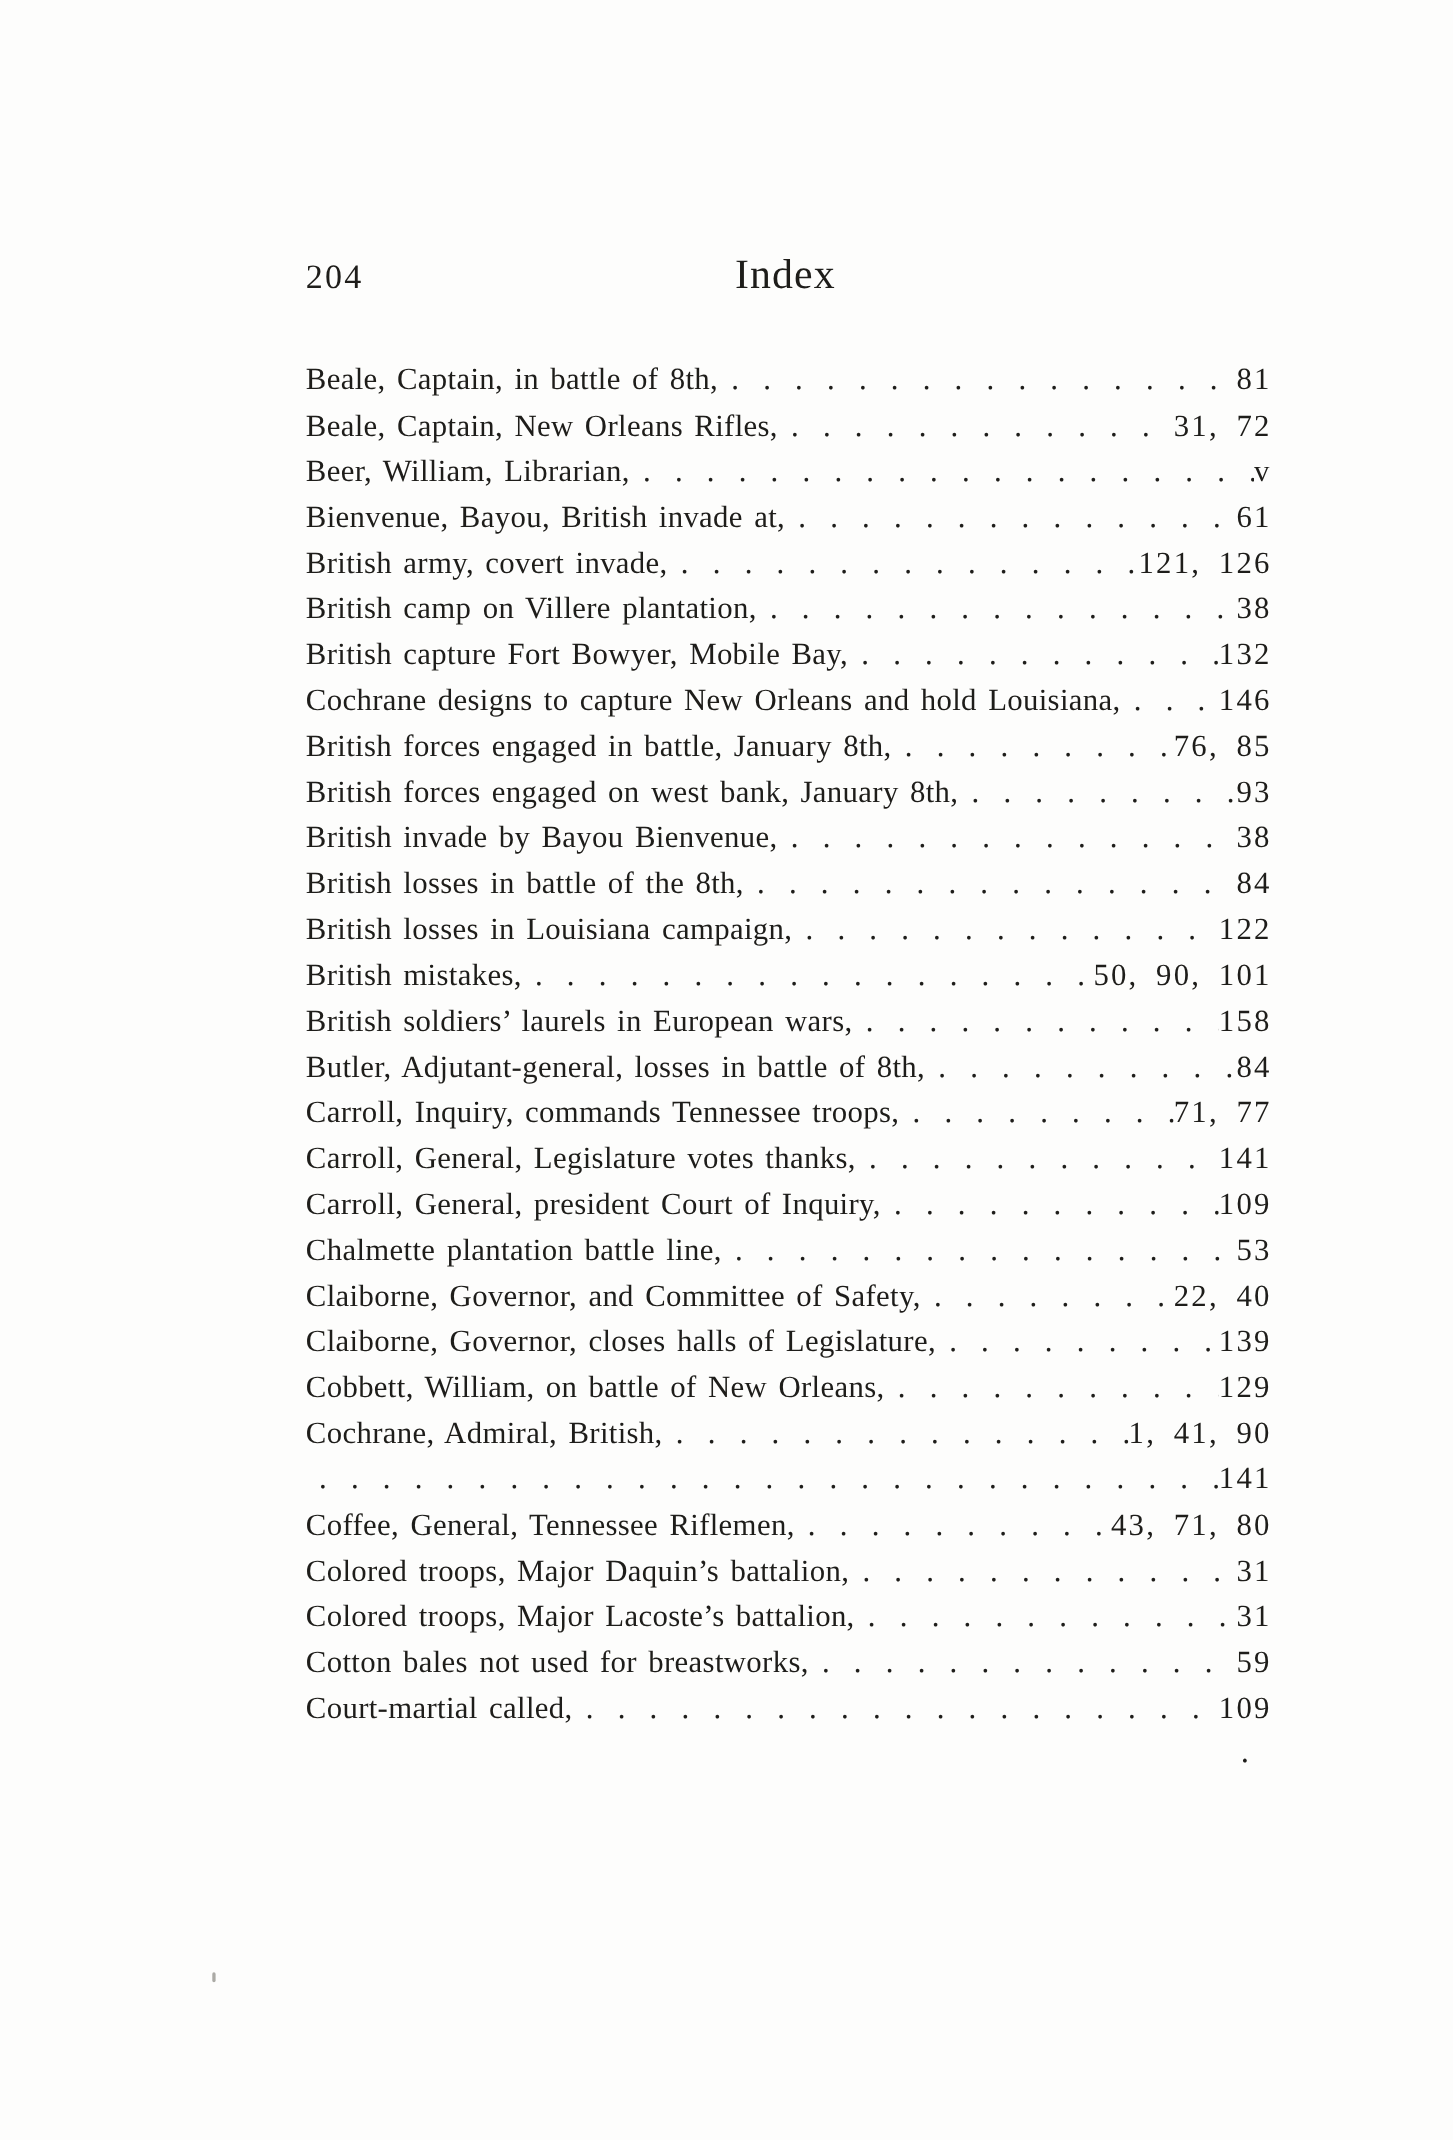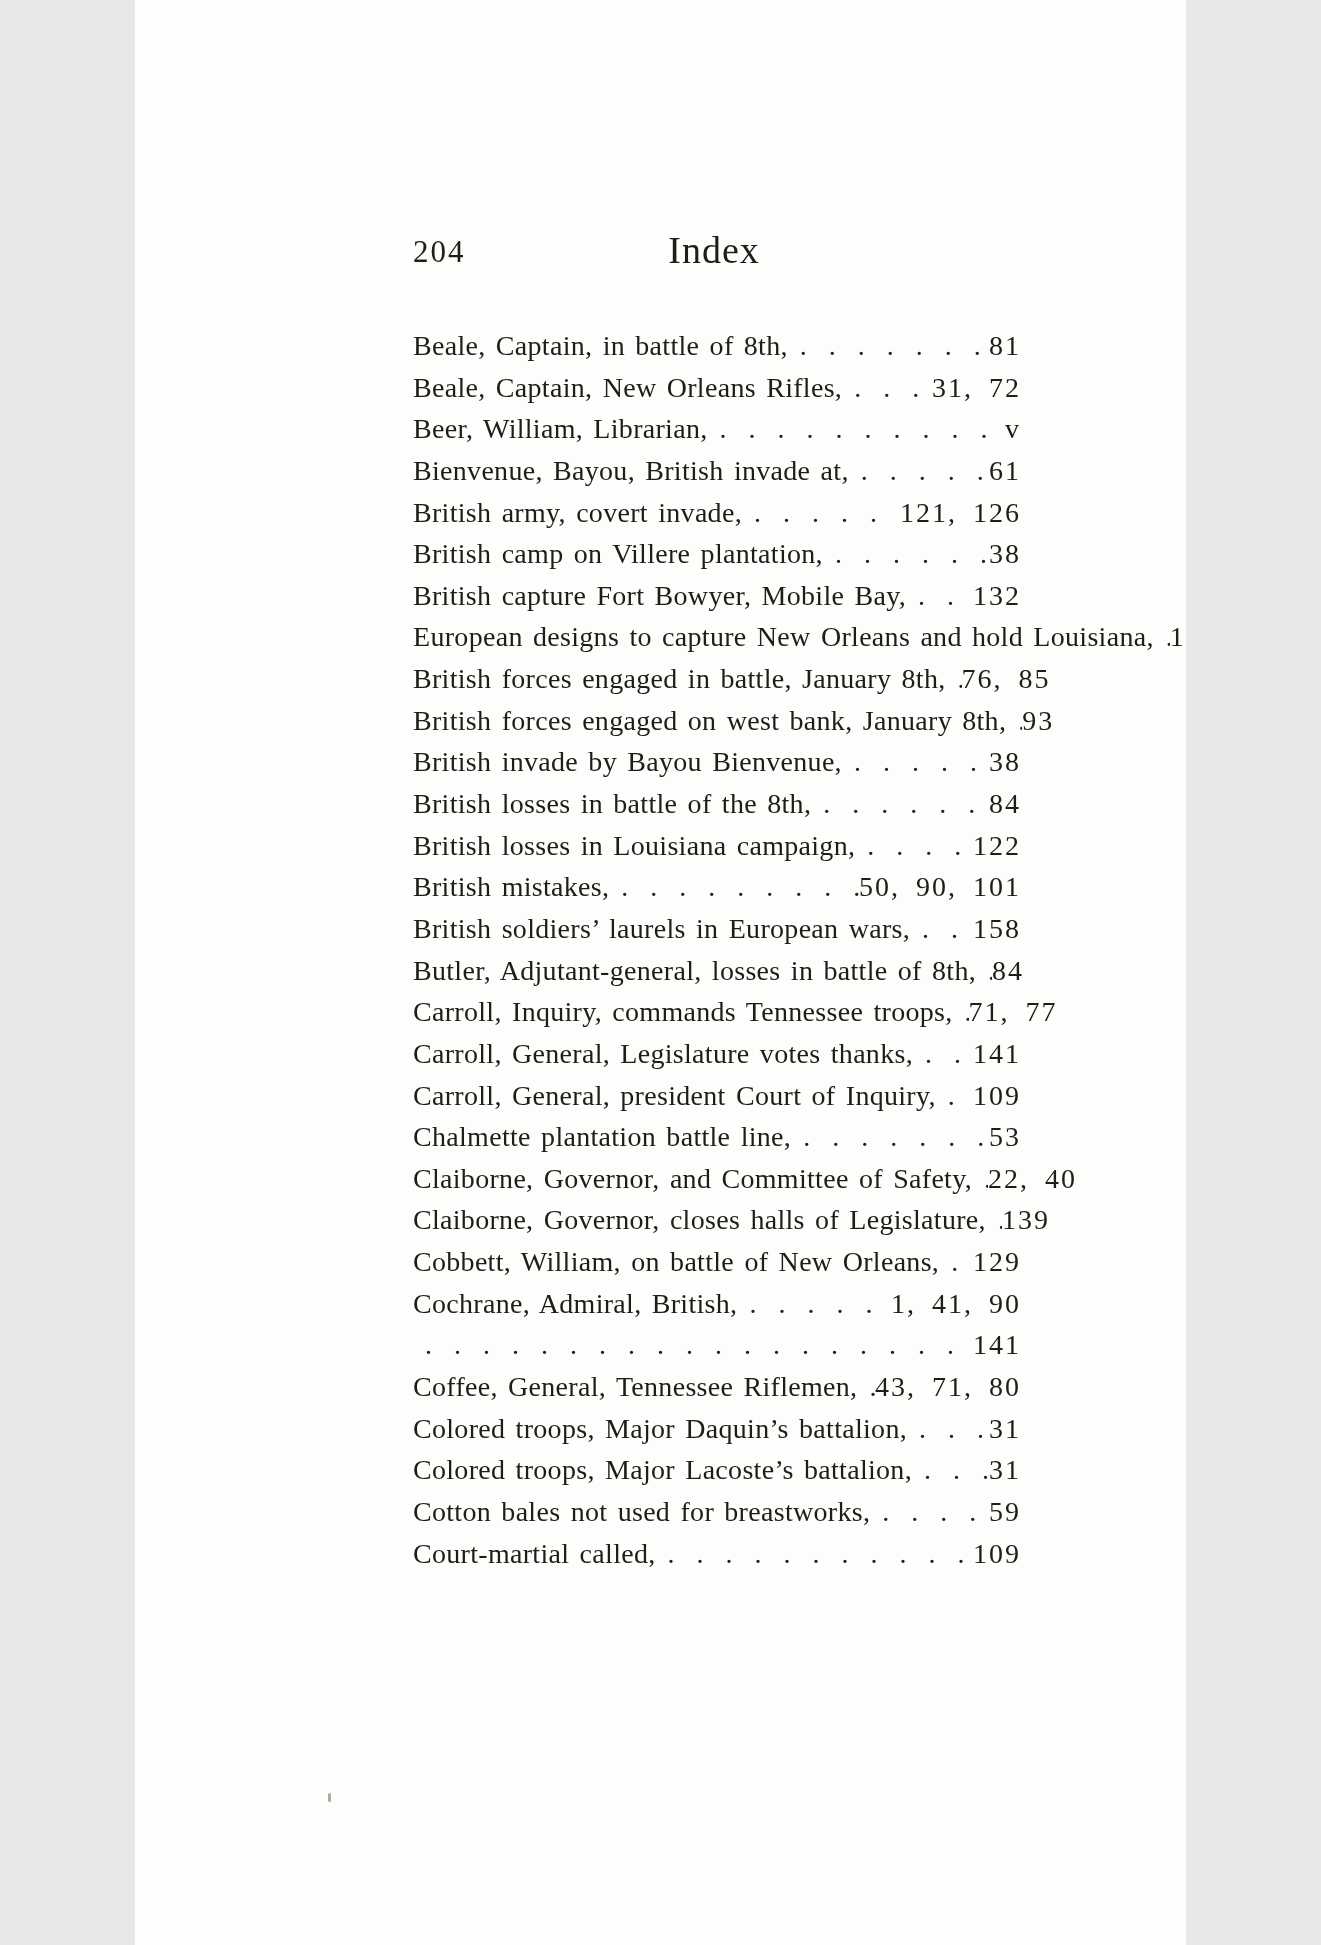--- a/index.html
+++ b/index.html
@@ -2,21 +2,21 @@
 <html><head>
 <meta charset="utf-8">
 <style>
   html, body {
     margin: 0;
     padding: 0;
     background: #e8e8e8;
   }
   .page {
     position: relative;
-    width: 1051px;
+    width: 1321px;
     height: 1945px;
     margin: 0 auto;
     background: #fdfdfc;
     color: #1e1d1a;
     font-family: "Liberation Serif", "DejaVu Serif", serif;
     overflow: hidden;
   }
   
   .header {
     position: absolute;
@@ -130,21 +130,21 @@
     <span class="etext">British camp on Villere plantation,</span>
     <span class="leader">........................................</span>
     <span class="pages">38</span>
   </div>
       <div class="row">
     <span class="etext">British capture Fort Bowyer, Mobile Bay,</span>
     <span class="leader">........................................</span>
     <span class="pages">132</span>
   </div>
       <div class="row">
-    <span class="etext">European designs to capture New Orleans and hold Louisiana,</span>
+    <span class="etext">Cochrane designs to capture New Orleans and hold Louisiana,</span>
     <span class="leader">........................................</span>
     <span class="pages">146</span>
   </div>
       <div class="row">
     <span class="etext">British forces engaged in battle, January 8th,</span>
     <span class="leader">........................................</span>
     <span class="pages">76, 85</span>
   </div>
       <div class="row">
     <span class="etext">British forces engaged on west bank, January 8th,</span>

